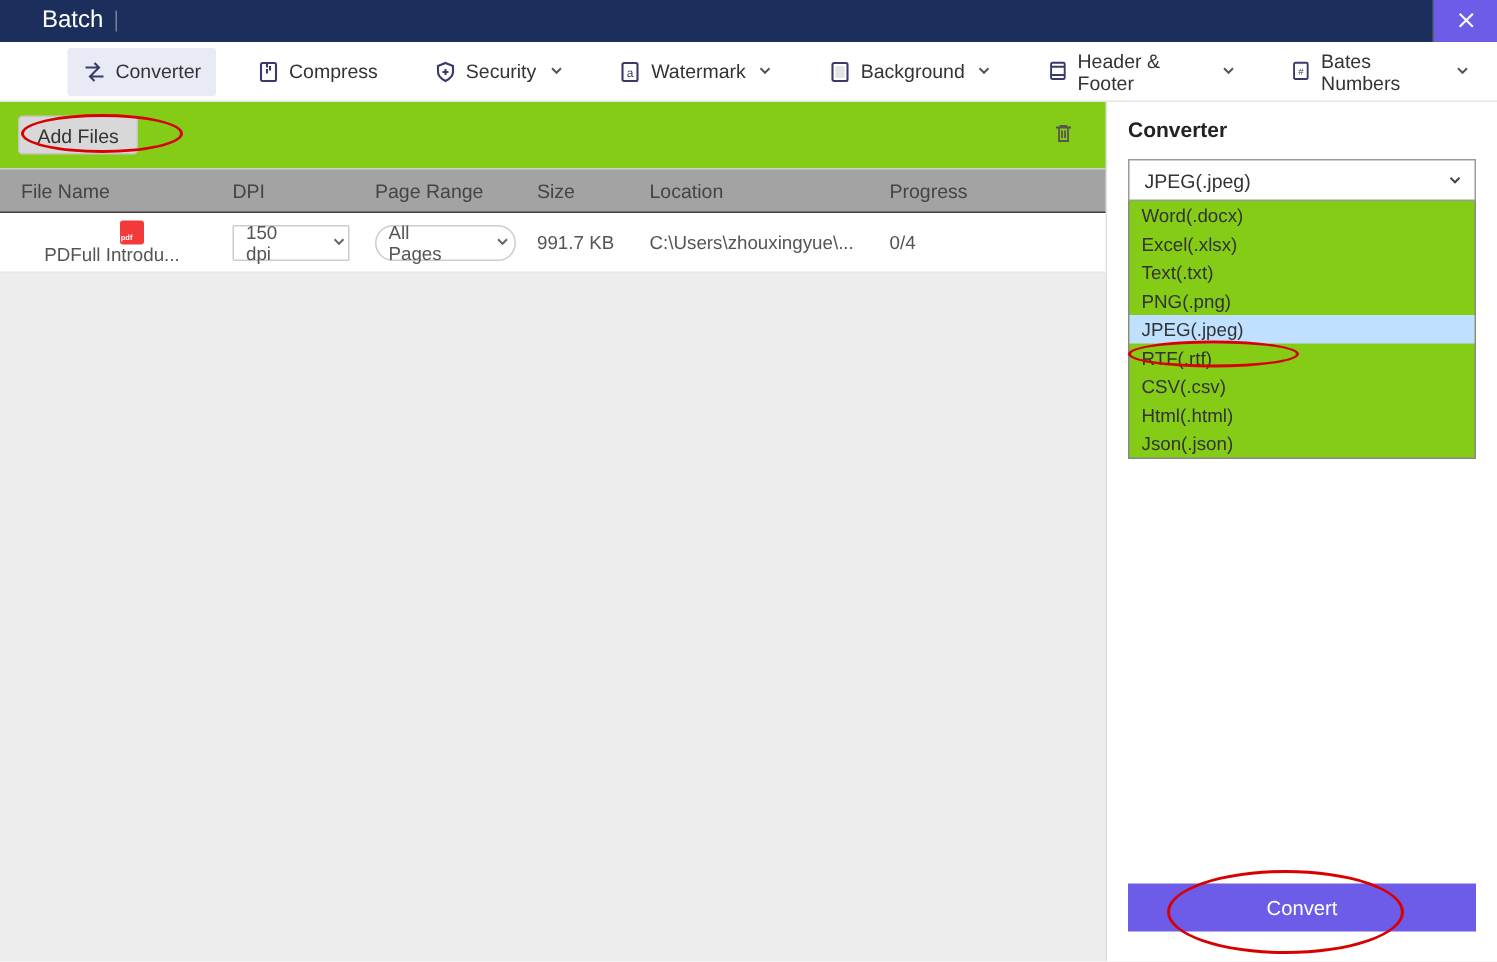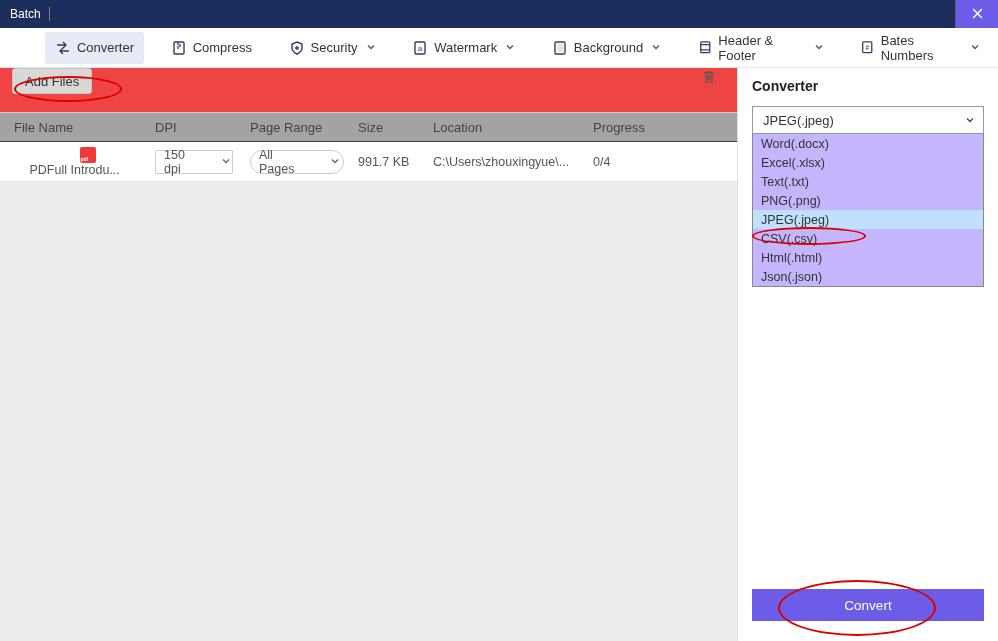--- a/index.html
+++ b/index.html
@@ -1,21 +1,21 @@
 <!DOCTYPE html>
 <html><head>
   <meta charset="utf-8">
   <style>
     * { box-sizing: border-box; margin: 0; padding: 0; font-family: "Segoe UI", Arial, sans-serif; }
     body { width: 998px; height: 641px; background: #fff; overflow: hidden; font-size: 13px; color: #333; }
 
     
     .titlebar { height: 28px; background: #1c2e5b; display: flex; align-items: center; justify-content: space-between; }
     .titlebar-left { display: flex; align-items: center; padding-left: 10px; }
-    .titlebar-title { color: #fff; font-size: 12px; }
+    .titlebar-title { color: #fff; font-size: 16px; margin-left: 18px; }
     .titlebar-sep { width: 1px; height: 14px; background: rgba(255,255,255,0.4); margin-left: 8px; }
     .winctrl { display: flex; height: 100%; }
     .winctrl .btn { width: 42px; height: 28px; display:flex; align-items:center; justify-content:center; cursor:pointer; }
     .winctrl .close { background:#6c5ce7; }
     .winctrl .sep { width:1px; background: rgba(255,255,255,0.25); }
     .winctrl svg { width:11px; height:11px; }
 
     
     .toolbar { height: 40px; background: #fff; border-bottom: 1px solid #e5e5e5; display:flex; align-items:center; padding: 0 8px; }
     .toolbar-spacer { width: 40px; }
@@ -26,21 +26,21 @@
     .tbtn .chev { margin-left: 2px; }
     .tbtn svg { stroke:#3a3a6a; fill:none; stroke-width:1.4; }
     .tb-gap { width: 18px; }
 
     
     .body { display:flex; height: calc(641px - 28px - 40px); }
     .left { flex: 1; background: #ededed; position: relative; border-right: 1px solid #e0e0e0; }
     .right { width: 260px; background:#fff; padding: 10px 14px 0 14px; position: relative; }
 
     
-    .addfiles-row { height: 44px; display:flex; align-items:flex-start; justify-content:space-between; padding: 0 12px; background:#ef4444; }
+    .addfiles-row { height: 44px; display:flex; align-items:center; justify-content:space-between; padding: 0 12px; background:#84cc16; }
     .addfiles { background:#d8d8d8; border:1px solid #c5c5c5; border-radius:3px; height:26px; padding: 0 12px; display:flex; align-items:center; font-size:13px; cursor:pointer; }
     .trash { width:20px; height:20px; cursor:pointer; display:flex; align-items:center; justify-content:center; margin-right: 6px; }
 
     
     .tbl-head { height: 30px; background:#a3a3a3; border-top:1px solid #cfcfcf; border-bottom:1px solid #404040; display:flex; align-items:center; font-size:13px; color:#444; }
     .col-fn { width: 155px; padding-left: 14px; }
     .col-dpi { width: 95px; }
     .col-pr { width: 108px; }
     .col-size { width: 75px; }
     .col-loc { width: 160px; }
@@ -52,21 +52,21 @@
     .fname { white-space:nowrap; overflow:hidden; text-overflow:ellipsis; }
     .ddcell { height:24px; border:1px solid #ccc; background:#fff; display:flex; align-items:center; justify-content:space-between; padding: 0 6px 0 8px; cursor:pointer; border-radius:1px;gap:36px; }
     .ddcell.dpi { width: 78px; }
     .ddcell.pr { width: 94px; border-radius: 12px; }
     .cellwrap-dpi { width:95px; }
     .cellwrap-pr { width:108px; }
 
     
     .rtitle { font-size:14px; font-weight:600; color:#222; margin-bottom:12px; }
     .selbox { height:28px; border:1px solid #9a9a9a; display:flex; align-items:center; justify-content:space-between; padding: 0 8px 0 10px; cursor:pointer; font-size:13px; background:#fff; }
-    .ddlist { border:1px solid #888; border-top:none; background:#c4b5fd; }
+    .ddlist { border:1px solid #888; border-top:none; background:#84cc16; }
     .dditem { height: 19px; padding: 0 8px; font-size:12.5px; display:flex; align-items:center; cursor:pointer; color:#333; }
     .dditem.sel { background:#bfe1ff; }
     .convert-btn { position:absolute; left:14px; right:14px; bottom:20px; height:32px; background:#6c5ce7; color:#fff; display:flex; align-items:center; justify-content:center; cursor:pointer; font-size:13.5px; border:none; }
 
     .chev-svg { width:10px; height:10px; }
 
     
     .anno { position:absolute; border: 2.5px solid #d90000; border-radius: 50%; pointer-events:none; }
   </style>
 </head>
@@ -235,20 +235,21 @@
             <path d="M2 3.5 L5 6.5 L8 3.5" fill="none" stroke="#444" stroke-width="1.3"></path>
           </svg></span>
     </div>
     <div class="ddlist" id="format-options">
 
     <div class="dditem">Word(.docx)</div>
         <div class="dditem">Excel(.xlsx)</div>
         <div class="dditem">Text(.txt)</div>
         <div class="dditem">PNG(.png)</div>
         <div class="dditem sel">JPEG(.jpeg)</div>
+        <div class="dditem">RTF(.rtf)</div>
         <div class="dditem">CSV(.csv)</div>
         <div class="dditem">Html(.html)</div>
         <div class="dditem">Json(.json)</div>
       </div>
 
     <button class="convert-btn">
       <span>Convert</span>
     </button>
 
     <div class="anno" style="left:14px; top:159px; width:114px; height:18px; border-radius:50%/50%;"></div>

